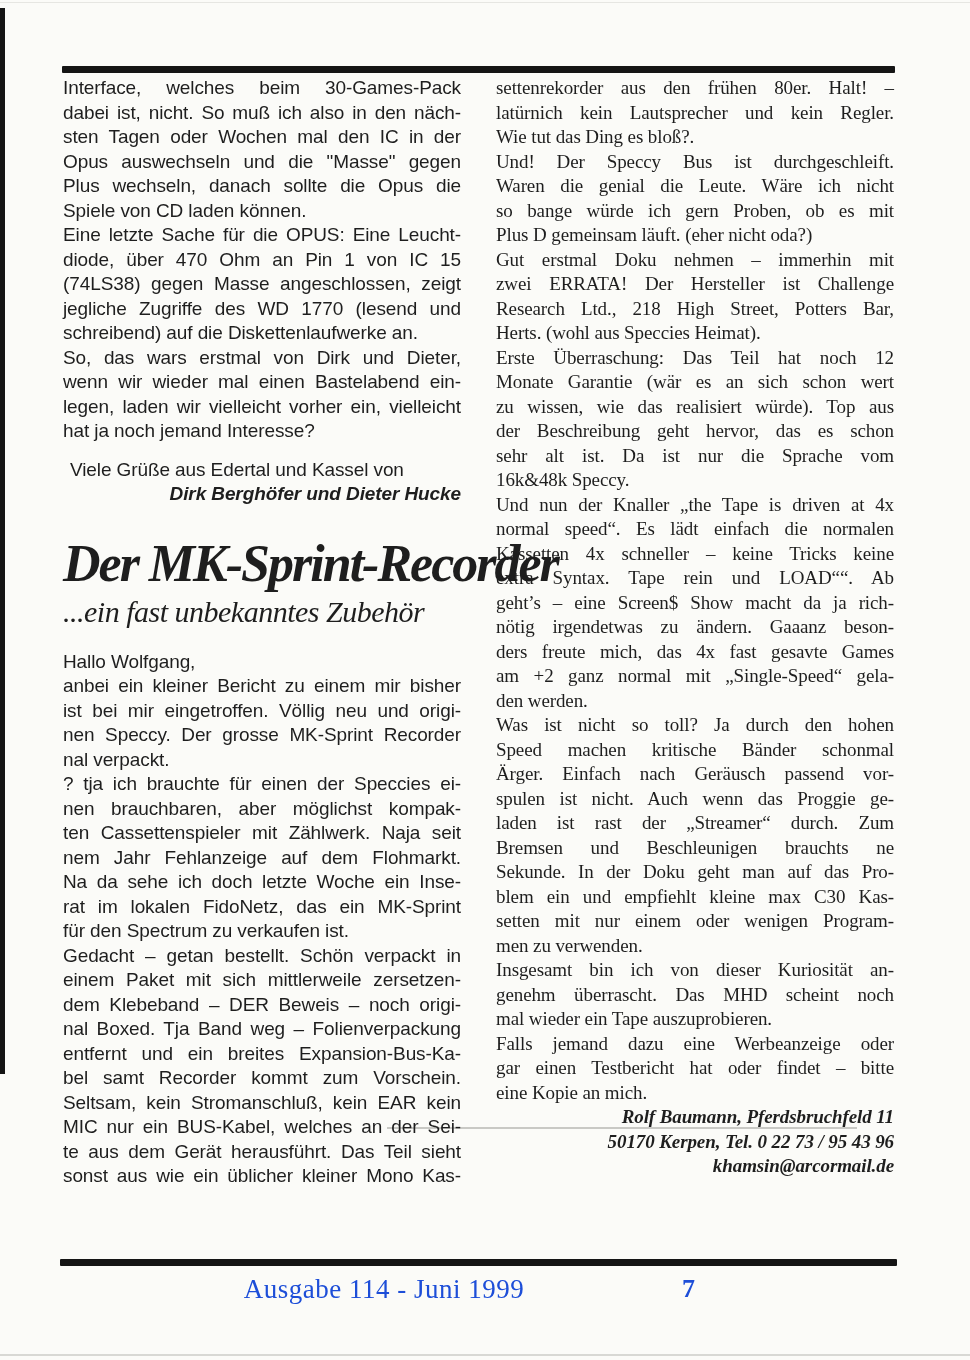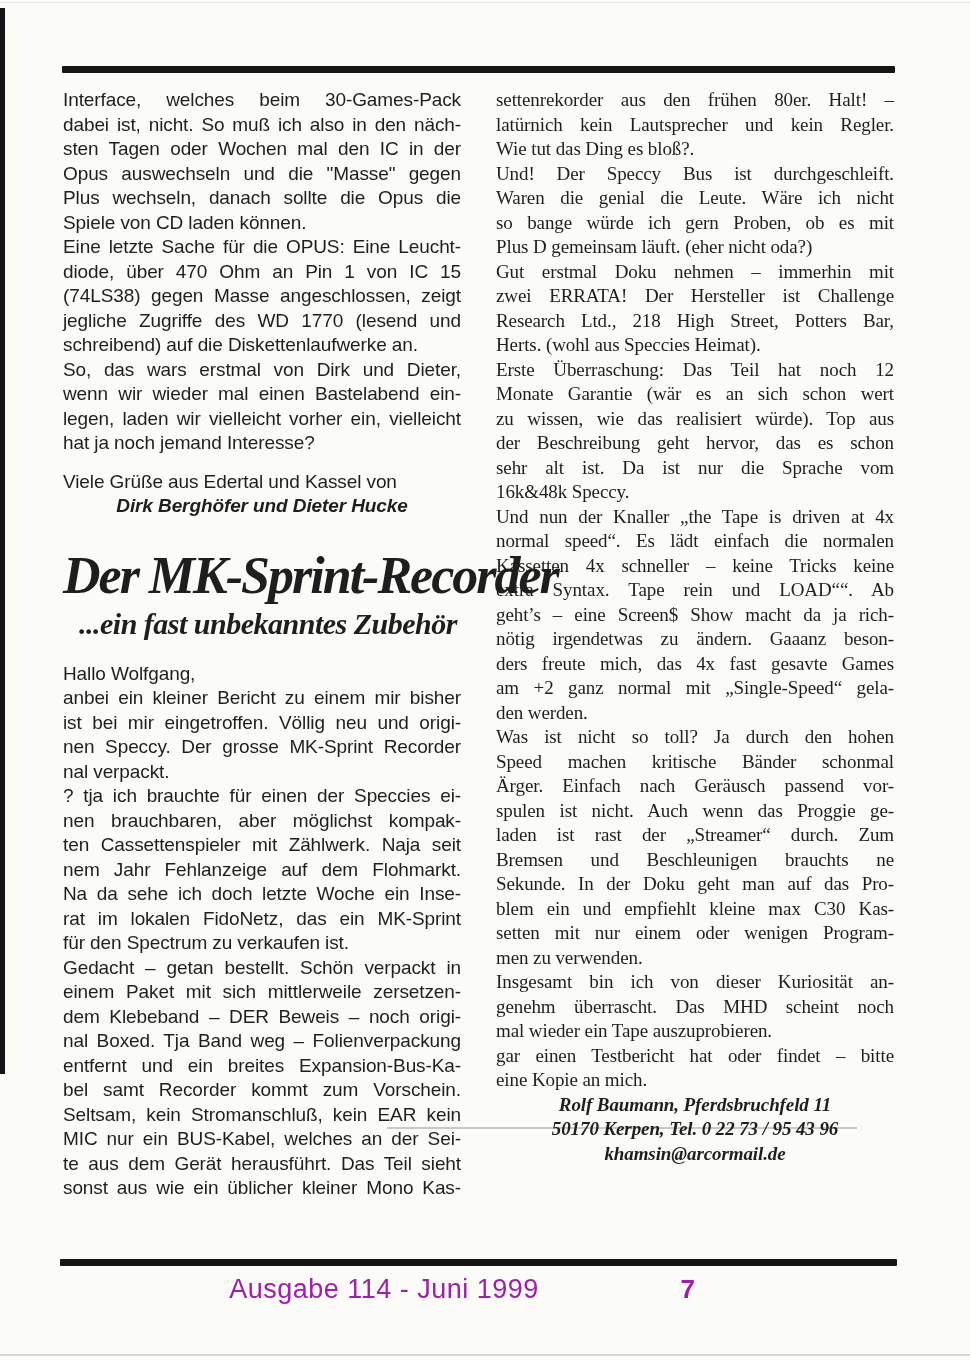--- a/index.html
+++ b/index.html
@@ -50,74 +50,74 @@
     background: #151515;
     height: 7px;
     border-radius: 1px;
   }
   .rule.top { left: 62px; top: 66px; width: 833px; }
   .rule.bottom { left: 60px; top: 1259px; width: 837px; }
 
   
   .col {
     position: absolute;
-    top: 88px;
+    top: 76px;
     width: 398px;
   }
   .col.left  { left: 63px; }
   .col.right { left: 496px; font-family: Liberation Serif, serif; }
 
   .line {
     font-size: 19px;
     line-height: 24.5px;
     letter-spacing: -0.1px;
   }
   .line.j {
     text-align: justify;
     text-align-last: justify;
   }
   .line.sig {
     font-weight: bold;
     font-style: italic;
-    text-align: center;
-  }
-
-  .closing-block { margin-top: 14px; }
+    text-align: right;
+  }
+
+  .closing-block { margin-top: 14px; margin-left: 7px; }
 
   .article-heading {
     margin: 34px 0 0 0;
     font-family: "Liberation Serif", "DejaVu Serif", serif;
     font-weight: bold;
     font-style: italic;
     font-size: 52px;
     line-height: 46px;
     letter-spacing: -2px;
     white-space: nowrap;
   }
   .article-subheading {
-    margin: 8px 0 0 16px;
+    margin: 8px 0 0 0;
     font-family: "Liberation Serif", "DejaVu Serif", serif;
-    font-weight: bold;
+    font-weight: normal;
     font-style: italic;
     font-size: 30px;
     line-height: 34px;
     letter-spacing: -0.5px;
     white-space: nowrap;
   }
   .body-block { margin-top: 21px; }
 
   
   .footer {
     position: absolute;
     left: 0; top: 1274px;
     width: 768px;
     height: 40px;
-    font-family: Liberation Sans, sans-serif;
+    font-family: Liberation Serif, serif;
     font-size: 27px;
-    color: #a21caf;
+    color: #1d4ed8;
   }
   .footer .issue {
     position: absolute;
     left: 0; right: 0;
     text-align: center;
     letter-spacing: 0.5px;
   }
   .footer .pagenum {
     position: absolute;
     right: 73px;
@@ -221,20 +221,21 @@
         <div class="line j">spulen ist nicht. Auch wenn das Proggie ge-</div>
         <div class="line j">laden ist rast der „Streamer“ durch. Zum</div>
         <div class="line j">Bremsen und Beschleunigen brauchts ne</div>
         <div class="line j">Sekunde. In der Doku geht man auf das Pro-</div>
         <div class="line j">blem ein und empfiehlt kleine max C30 Kas-</div>
         <div class="line j">setten mit nur einem oder wenigen Program-</div>
         <div class="line">men zu verwenden.</div>
         <div class="line j">Insgesamt bin ich von dieser Kuriosität an-</div>
         <div class="line j">genehm überrascht. Das MHD scheint noch</div>
         <div class="line">mal wieder ein Tape auszuprobieren.</div>
+        <div class="line j">Falls jemand dazu eine Werbeanzeige oder</div>
         <div class="line j">gar einen Testbericht hat oder findet – bitte</div>
         <div class="line">eine Kopie an mich.</div>
       </div>
     <div>
         <div class="line sig">Rolf Baumann, Pferdsbruchfeld 11</div>
         <div class="line sig">50170 Kerpen, Tel. 0 22 73 / 95 43 96</div>
         <div class="line sig">khamsin@arcormail.de</div>
       </div>
   </div>
 

